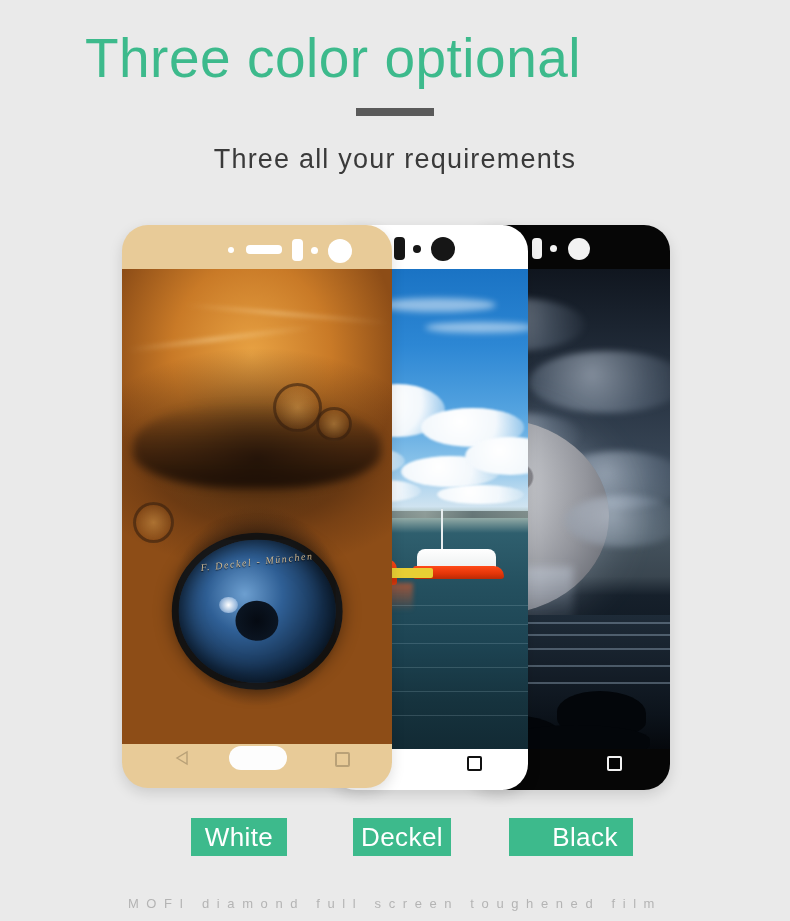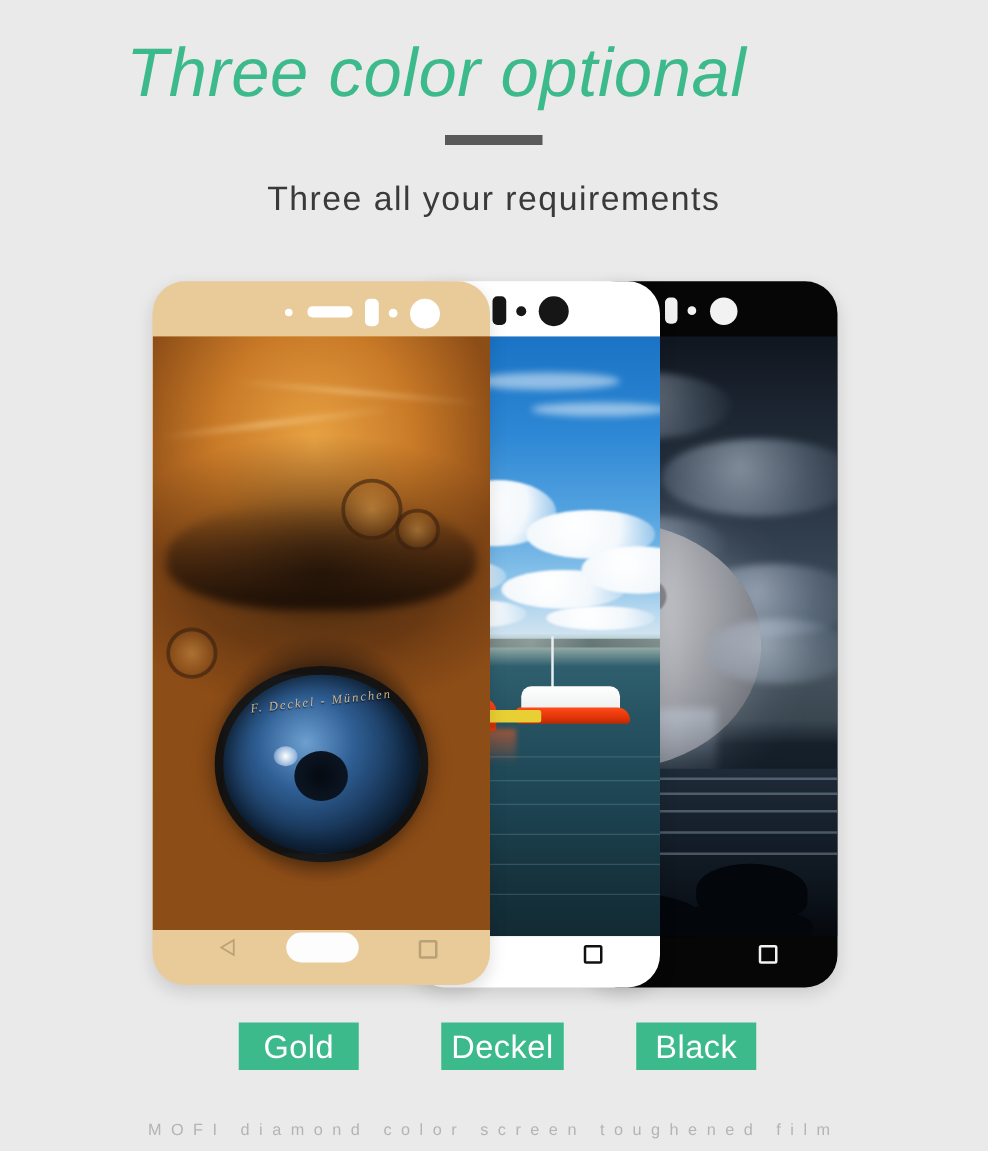--- a/index.html
+++ b/index.html
@@ -19,30 +19,29 @@
     position: relative;
     width: 790px;
     height: 921px;
     background: #eaeaea;
   }
 
   
   .headline {
     position: absolute;
     top: 22px;
-    left: 16px;
+    left: 0;
     width: 666px;
     text-align: center;
     font-size: 55px;
     font-weight: 400;
     letter-spacing: 0.5px;
     color: #3dba8c;
     line-height: 72px;
     white-space: nowrap;
-    font-style: italic;
   }
 
   .divider {
     position: absolute;
     top: 108px;
     left: 50%;
     transform: translateX(-50%);
     width: 78px;
     height: 8px;
     background: #5a5a5a;
@@ -361,21 +360,21 @@
     background: #3dba8c;
     color: #ffffff;
     font-size: 26px;
     line-height: 38px;
     text-align: center;
     letter-spacing: 0.4px;
     white-space: nowrap;
   }
   .badge-gold  { left: 191px; width: 96px; }
   .badge-white { left: 353px; width: 98px; }
-  .badge-black { left: 509px; width: 96px; }
+  .badge-black { left: 509px; width: 96px; padding-left: 28px; }
 
   
   .footer {
     position: absolute;
     top: 896px;
     left: 0;
     width: 790px;
     text-align: center;
     font-size: 13px;
     letter-spacing: 7.6px;
@@ -498,20 +497,20 @@
           <polygon points="12,2 12,14 2,8" fill="none" stroke="#b9a177" stroke-width="1.4"></polygon>
         </svg>
         <div class="nav-home" style="left:107px; top:521px; width:58px; height:24px; background:#fdfdfd;"></div>
         <div class="nav-recent" style="left:213px; top:527px; width:11px; height:11px; border-color:#b9a177;"></div>
       </div>
     </div>
 
   </div>
 
   <div class="badges">
-    <div class="badge badge-gold">Gold</div>
+    <div class="badge badge-gold">White</div>
     <div class="badge badge-white">Deckel</div>
     <div class="badge badge-black">Black</div>
   </div>
 
-  <div class="footer">MOFI diamond color screen toughened film</div>
+  <div class="footer">MOFI diamond full screen toughened film</div>
 
 </div>
 
 </body></html>

